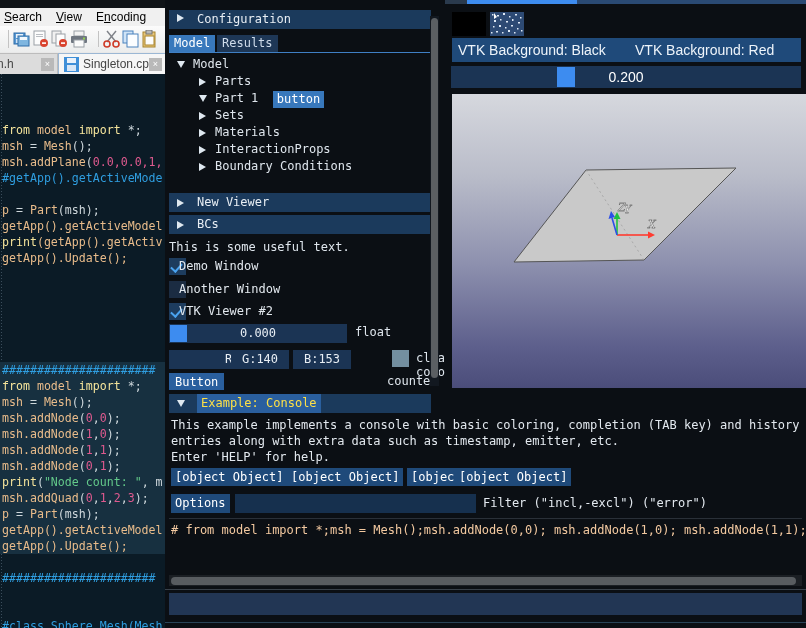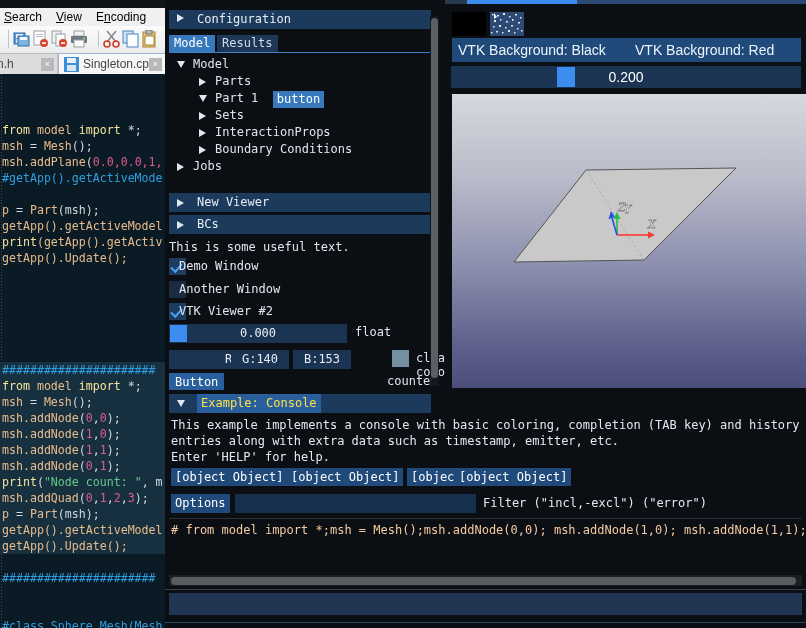--- a/index.html
+++ b/index.html
@@ -245,29 +245,29 @@
           <span class="ar tri-d" style="left: 30px;"></span>
           <span class="lb" style="left: 46px;">Part 1</span>
           <span class="badge" style="position: absolute; left: 97.8px; top: 1px;">button</span>
         </div>
         <div class="trow">
           <span class="ar tri-r" style="left: 30px;"></span>
           <span class="lb" style="left: 46px;">Sets</span>
         </div>
         <div class="trow">
           <span class="ar tri-r" style="left: 30px;"></span>
+          <span class="lb" style="left: 46px;">Materials</span>
+        </div>
+        <div class="trow">
+          <span class="ar tri-r" style="left: 30px;"></span>
           <span class="lb" style="left: 46px;">InteractionProps</span>
         </div>
         <div class="trow">
           <span class="ar tri-r" style="left: 30px;"></span>
           <span class="lb" style="left: 46px;">Boundary Conditions</span>
-        </div>
-        <div class="trow">
-          <span class="ar tri-r" style="left: 8px;"></span>
-          <span class="lb" style="left: 24px;">Jobs</span>
         </div>
       </div>
 
     <div class="barrow" style="top:193px;">
       <span class="ar tri-r"></span>
       <span class="lb">New Viewer</span>
     </div>
     <div class="barrow" style="top:215px;">
       <span class="ar tri-r"></span>
       <span class="lb">BCs</span>

